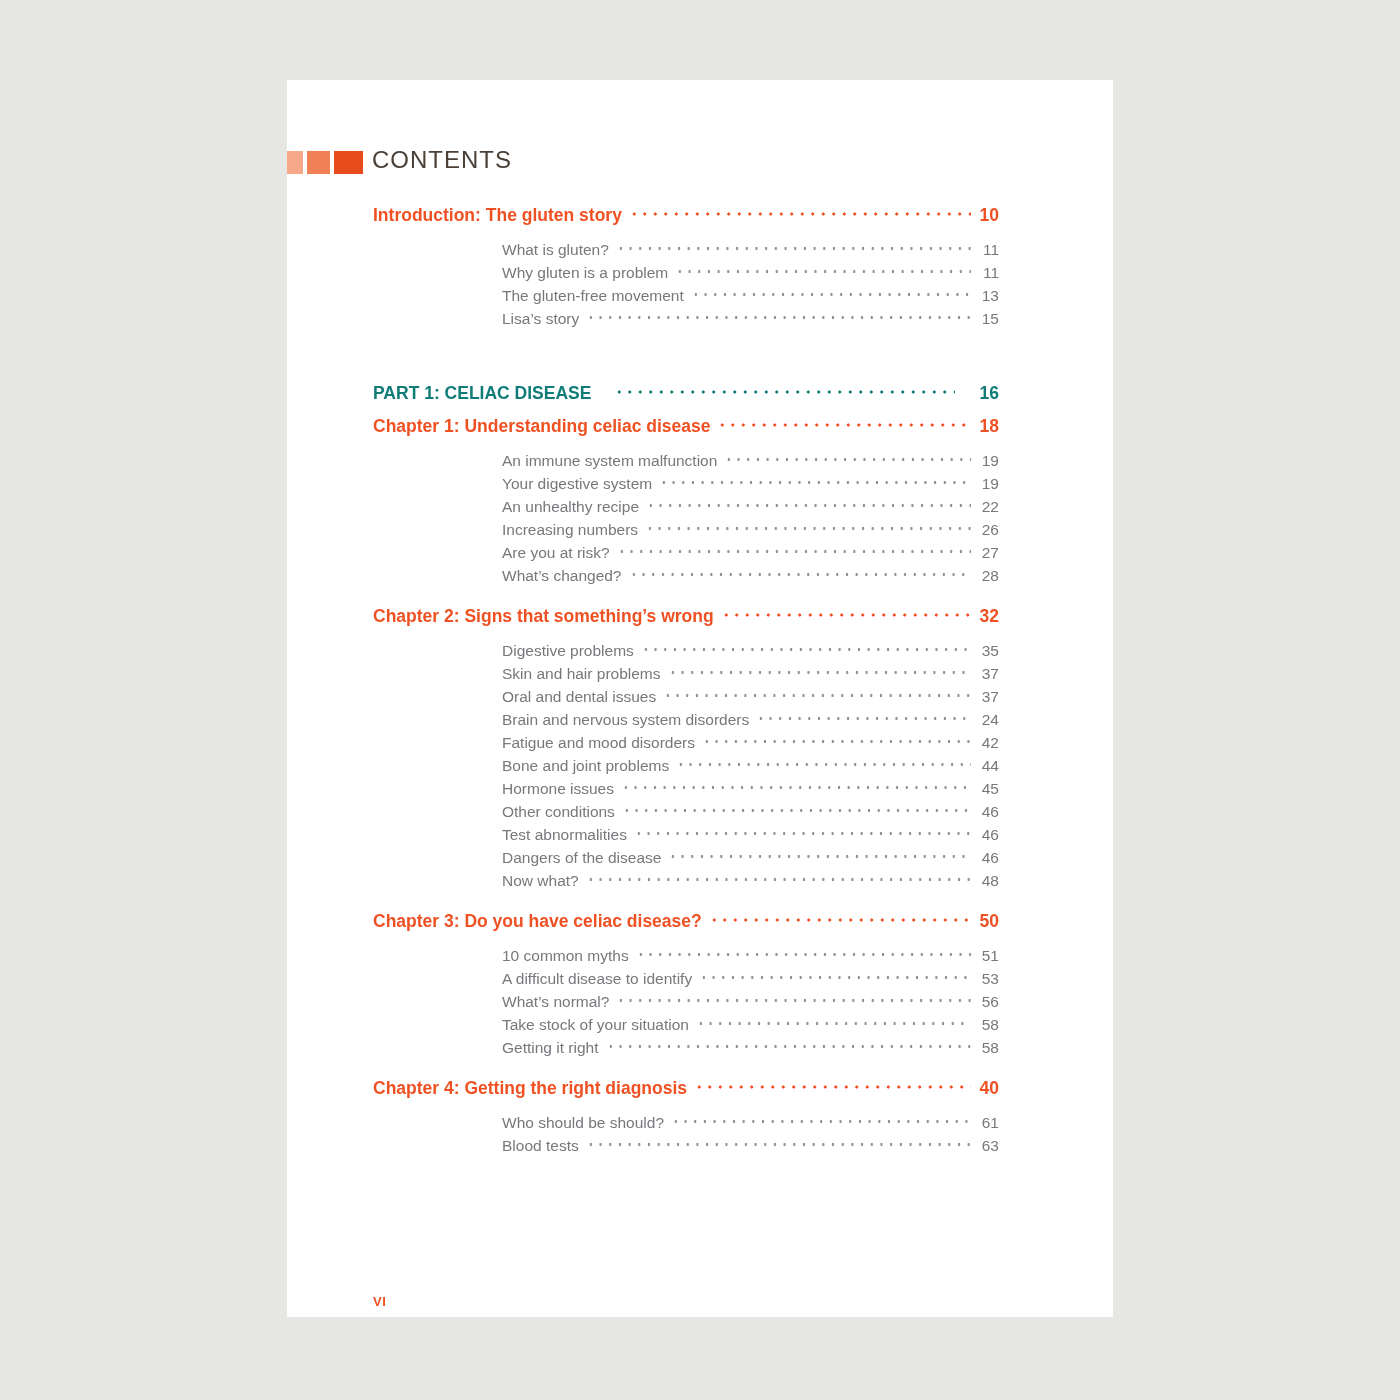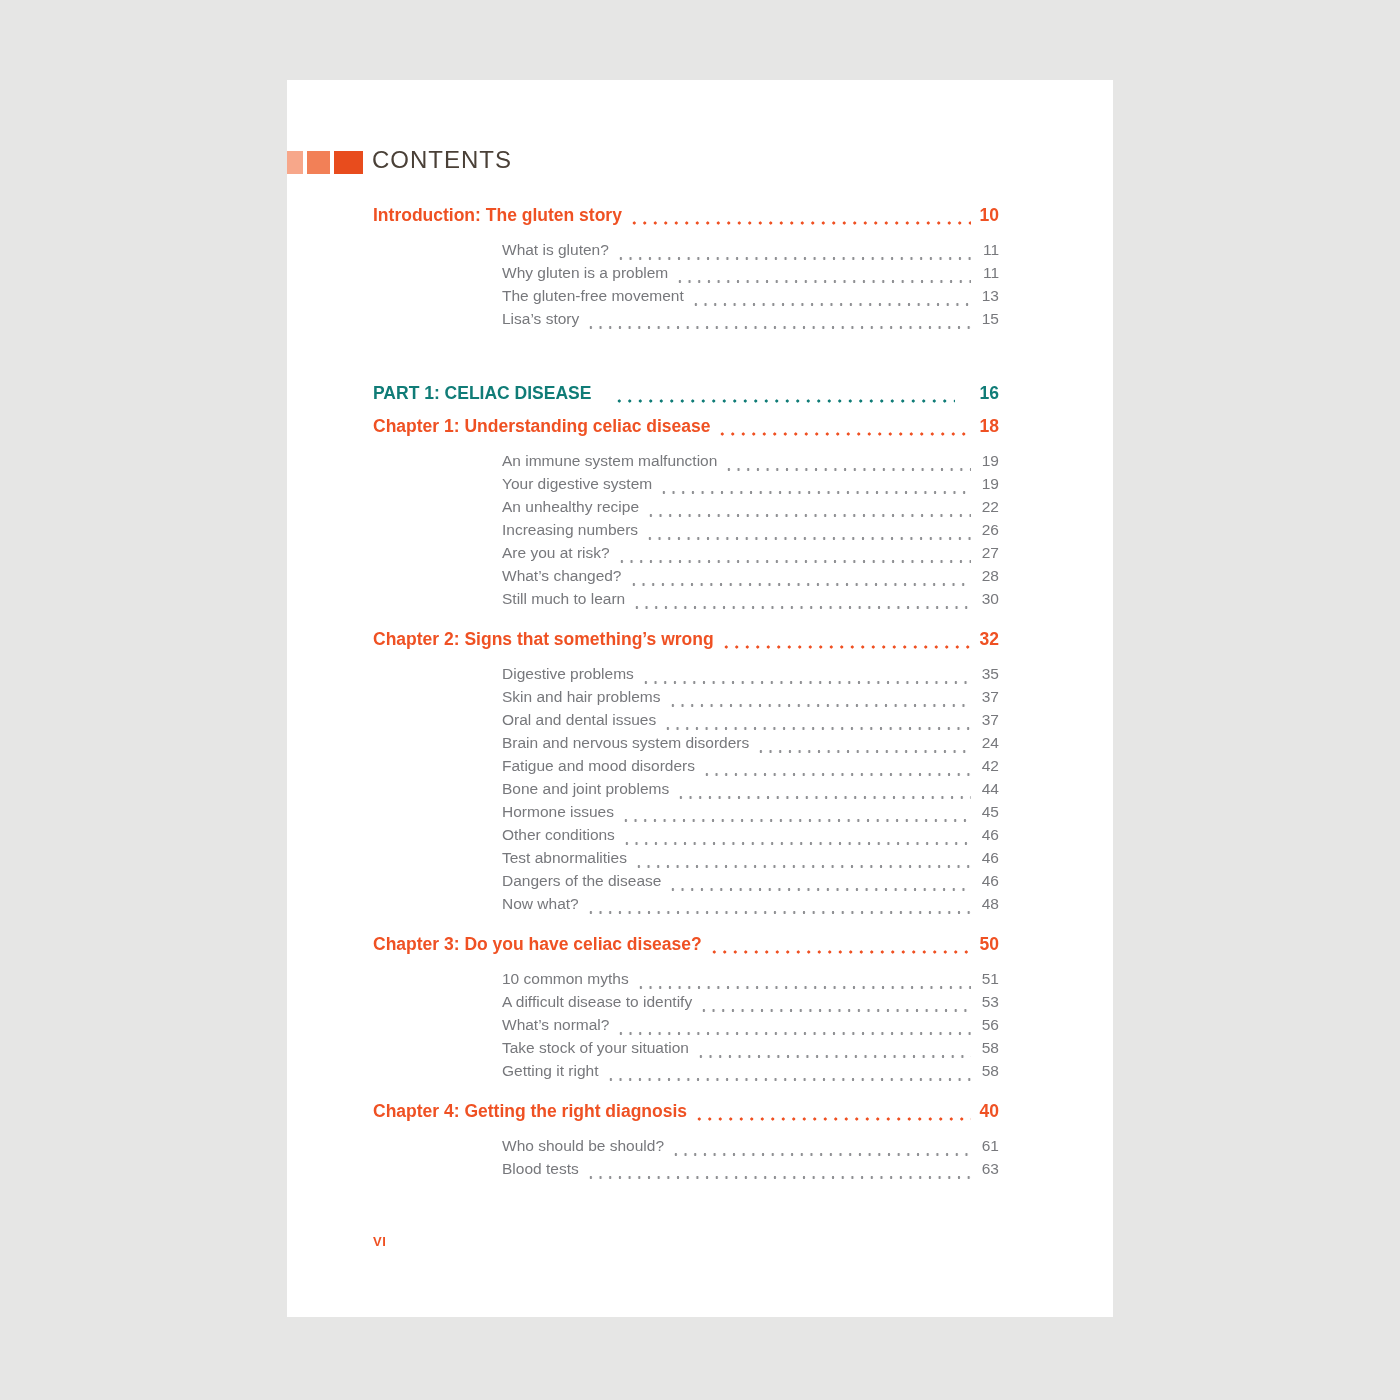--- a/index.html
+++ b/index.html
@@ -49,21 +49,21 @@
   .toc{
     position:absolute;
     left:86px; top:124px;
     width:626px;
   }
   .section.intro{margin-top:0;}
   .section.part{margin-top:52px;}
   .section.chapter{margin-top:18px;}
   .section.part + .section.chapter{margin-top:11px;}
 
-  .row{display:flex;align-items:flex-end;}
+  .row{display:flex;align-items:flex-start;}
   .row .title{white-space:nowrap;}
   .row .page{text-align:right;min-width:22px;white-space:nowrap;}
   .row .italic{}
 
   .row.head{
     font-size:17.5px;
     font-weight:700;
     line-height:22px;
     color:var(--orange);
   }
@@ -88,21 +88,21 @@
     background-image:radial-gradient(circle at 50% 50%, var(--dot) 1.1px, rgba(0,0,0,0) 1.5px);
     background-size:9.7px 5px;
   }
   .row.head .leader{
     background-image:radial-gradient(circle at 50% 50%, currentColor 1.4px, rgba(0,0,0,0) 1.8px);
     background-size:10.5px 6px;
   }
   
   .folio{
     position:absolute;
-    left:86px; top:1154px;
+    left:86px; top:1214px;
     font-size:13px;
     font-weight:700;
     letter-spacing:0.5px;
     color:var(--orange);
   }
 </style>
 </head>
 <body>
 
 <div class="sheet">
@@ -181,25 +181,20 @@
           <div class="row sub">
             <span class="title">Are you at risk?</span>
             <span class="leader"></span>
             <span class="page">27</span>
           </div>
           <div class="row sub">
             <span class="title">What’s changed?</span>
             <span class="leader"></span>
             <span class="page">28</span>
           </div>
-          <div class="row sub">
-            <span class="title">Still much to learn</span>
-            <span class="leader"></span>
-            <span class="page">30</span>
-          </div>
         </div>
       </div>
       <div class="section chapter">
         <div class="row head">
           <span class="title">Chapter 2: Signs that something’s wrong</span>
           <span class="leader"></span>
           <span class="page">32</span>
         </div>
         <div class="sub-list">
           <div class="row sub">

